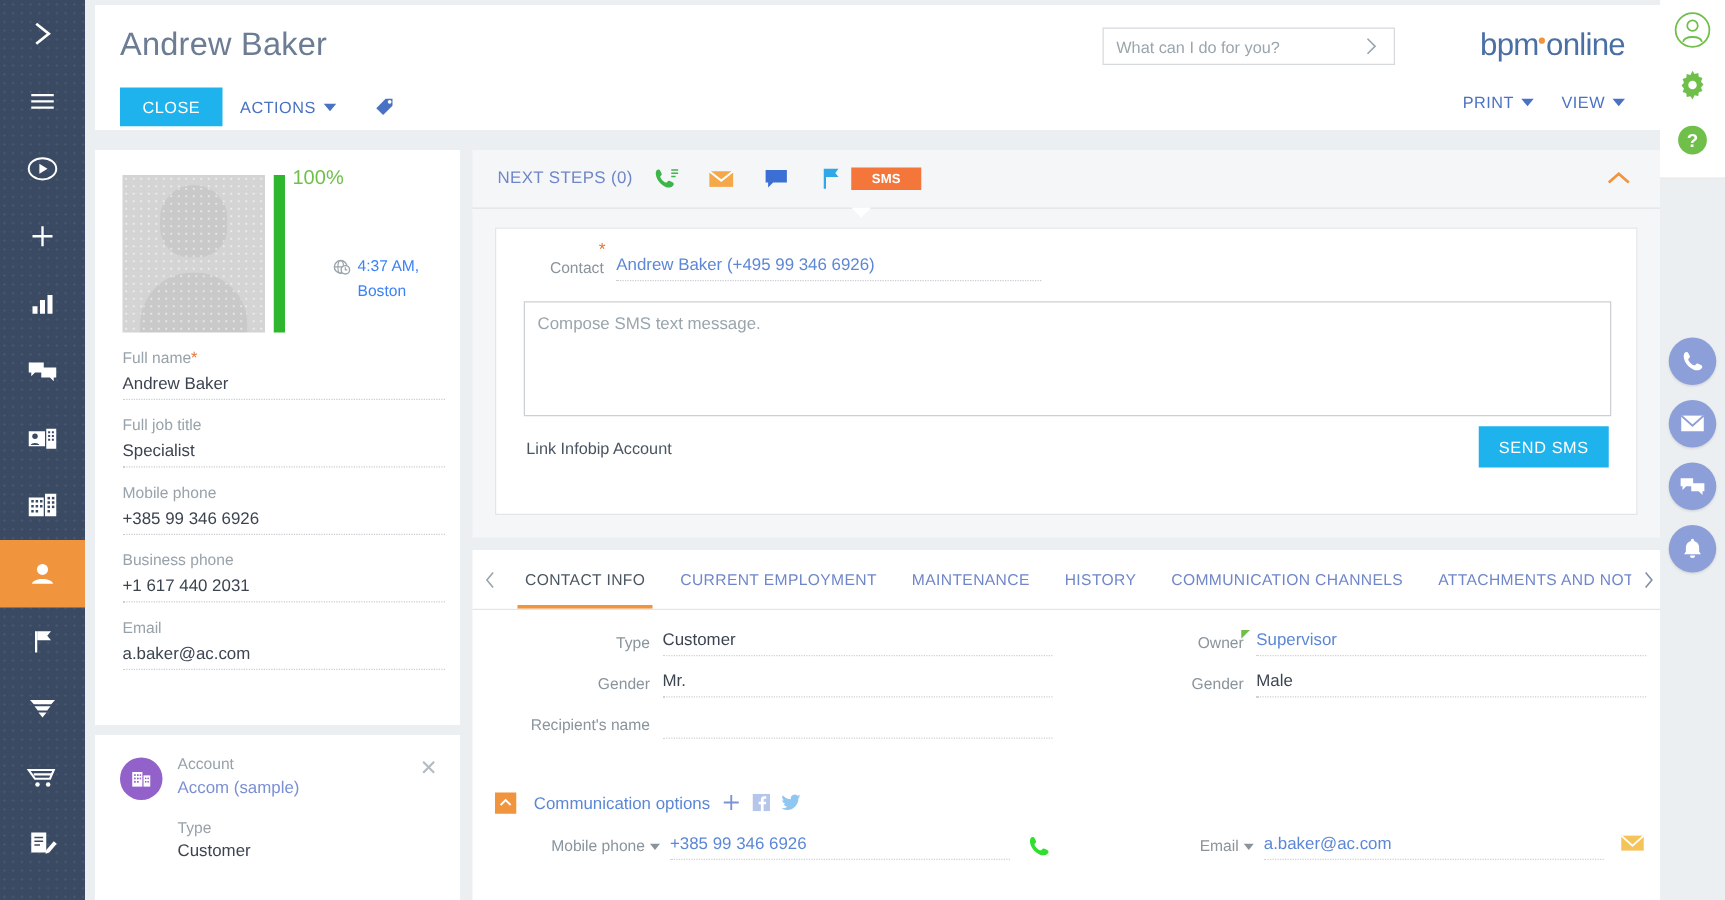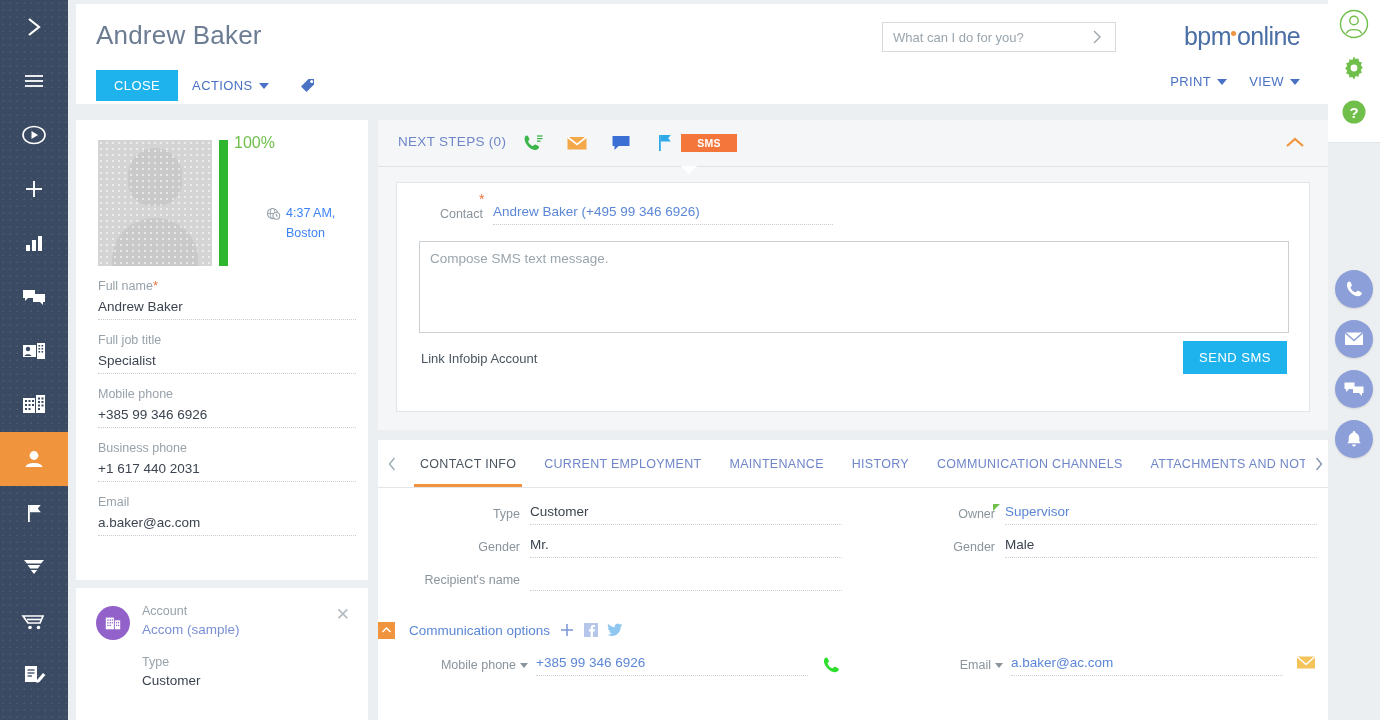--- a/index.html
+++ b/index.html
@@ -272,22 +272,22 @@
     border-bottom: 1px dotted #cdd2d6; min-height: 21px;
   }
   .ig-val.link { color: #5b87d6; cursor: pointer; }
   .green-corner {
     position: absolute; left: 140px; top: 2px;
     width: 0; height: 0;
     border-top: 7px solid #6fbf4a; border-right: 7px solid transparent;
   }
 
   .comm-head {
-    position: relative; margin-top: 14px; height: 30px;
-    display: flex; align-items: center; gap: 9px;
+    position: relative; margin-top: 26px; height: 30px;
+    display: flex; align-items: center; padding-left: 18px; gap: 9px;
   }
   .comm-toggle {
     width: 17px; height: 17px; background: #f0943d;
     display: flex; align-items: center; justify-content: center; cursor: pointer;
   }
   .comm-title { font-size: 13.5px; color: #5b87d6; cursor: pointer; margin-left: 5px; }
   .mini-ic { cursor: pointer; display: flex; align-items: center; }
 
   .comm-row { display: flex; margin-top: 8px; position: relative; }
   .comm-cell { width: 475px; position: relative; height: 34px; }

